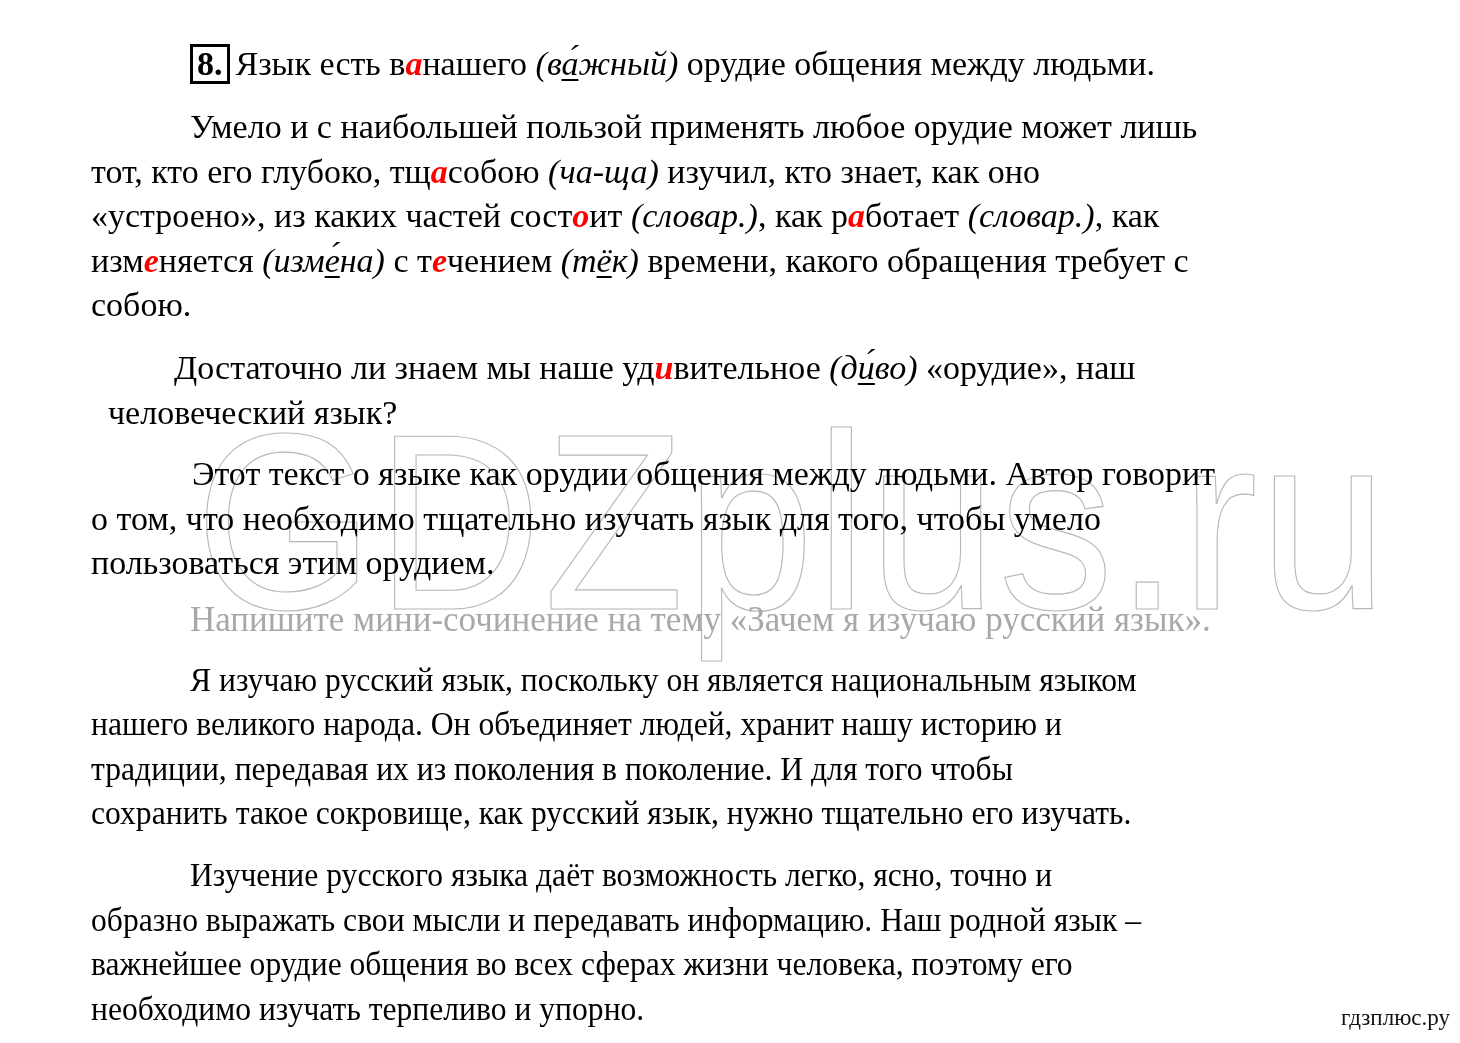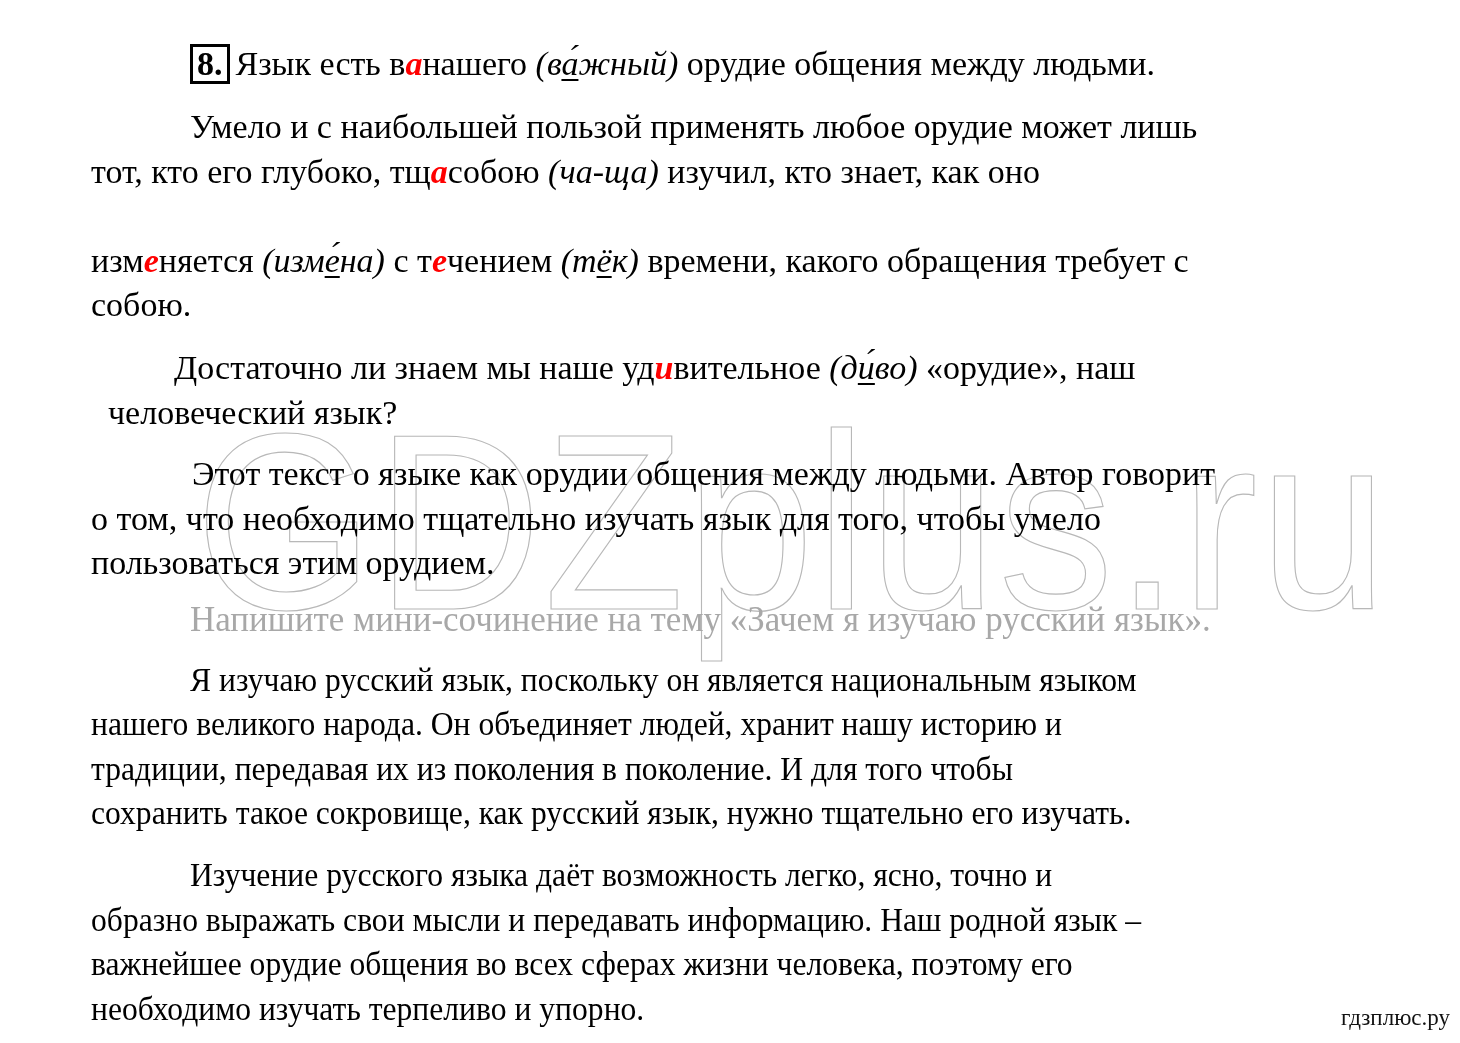--- a/index.html
+++ b/index.html
@@ -29,20 +29,23 @@
   <div class="watermark">GDZplus.ru</div>
 
   <div class="line" style="left:190px; top:44px;">
     <span class="num-box">8.</span><span>Язык есть в</span><span class="red">а</span><span>нашего </span><span class="it"><span>(в</span><span class="ul">а</span><span>́жный)</span></span><span> орудие общения между людьми.</span>
   </div>
 
   <div class="line" style="left:190px; top:107px;">Умело и с наибольшей пользой применять любое орудие может лишь</div>
   <div class="line" style="left:91px; top:152px;">
     <span>тот, кто его глубоко, тщ</span><span class="red">а</span><span>собою </span><span class="it">(ча-ща)</span><span> изучил, кто знает, как оно</span>
   </div>
+  <div class="line" style="left:91px; top:196px;">
+    <span>«устроено», из каких частей сост</span><span class="red">о</span><span>ит </span><span class="it">(словар.)</span><span>, как р</span><span class="red">а</span><span>ботает </span><span class="it">(словар.)</span><span>, как</span>
+  </div>
   <div class="line" style="left:91px; top:241px;">
     <span>изм</span><span class="red">е</span><span>няется </span><span class="it"><span>(изм</span><span class="ul">е</span><span>́на)</span></span><span> с т</span><span class="red">е</span><span>чением </span><span class="it"><span>(т</span><span class="ul">ё</span><span>к)</span></span><span> времени, какого обращения требует с</span>
   </div>
   <div class="line" style="left:91px; top:285px;font-family:Liberation Serif, serif;">собою.</div>
 
   <div class="line" style="left:174px; top:348px;">
     <span>Достаточно ли знаем мы наше уд</span><span class="red">и</span><span>вительное </span><span class="it"><span>(д</span><span class="ul">и</span><span>́во)</span></span><span> «орудие», наш</span>
   </div>
   <div class="line" style="left:91px; top:393px;margin-left:17px;">человеческий язык?</div>
 

